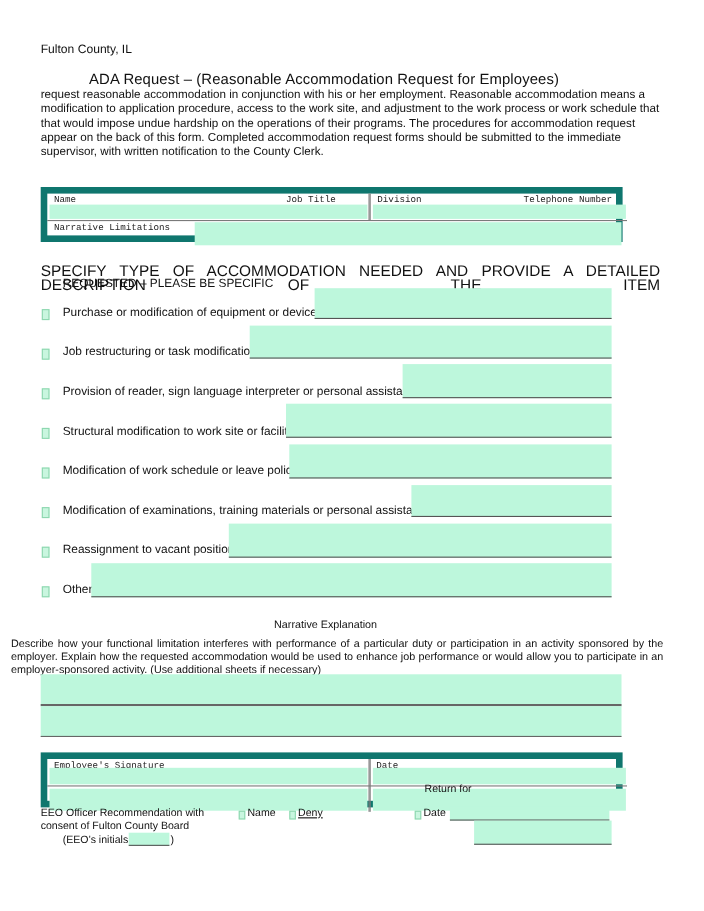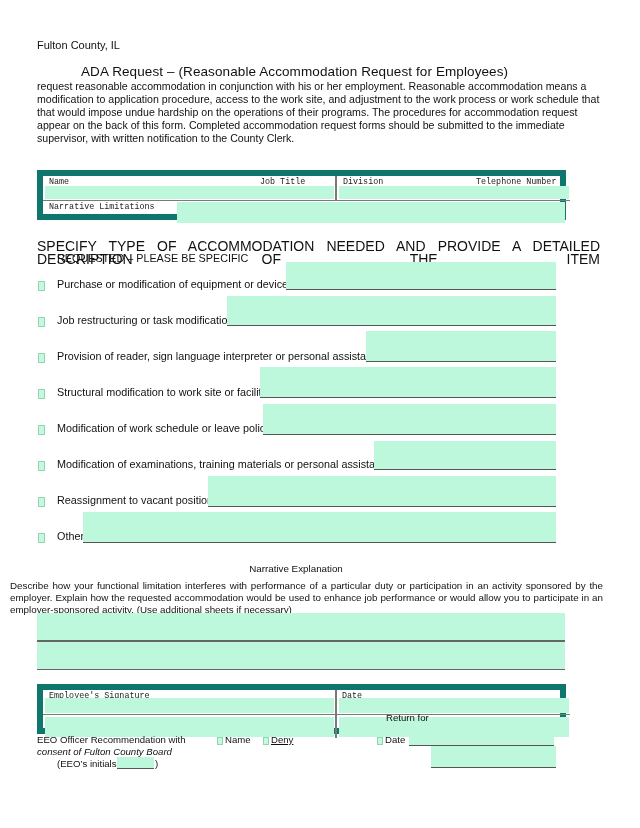--- a/index.html
+++ b/index.html
@@ -118,21 +118,21 @@
   <div class="abs lbl" style="left:6px; top:1px;">Employee's Signature</div>
   <div class="abs fill" style="left:2px; top:8px; width:289px; height:15px;"></div>
   <div class="abs lbl" style="left:299px; top:1px;">Date</div>
   <div class="abs fill" style="left:296px; top:8px; width:230px; height:15px;"></div>
 
   <div class="abs fill" style="left:2px; top:27px; width:289px; height:20px;"></div>
   <div class="abs fill" style="left:296px; top:27px; width:230px; height:20px;"></div>
 </div>
 
 <div class="abs small" style="left:37px; top:734px;">EEO Officer Recommendation with</div>
-<div class="abs small" style="left:37px; top:746px;font-style:italic;">consent of Fulton County Board</div>
+<div class="abs small" style="left:37px; top:746px;">consent of Fulton County Board</div>
 <div class="abs small" style="left:57px; top:758px;">(EEO’s initials</div>
 <div class="abs fill" style="left:117px; top:757px; width:37px; height:11px; border-bottom:1px solid #555;"></div>
 <div class="abs small" style="left:155px; top:758px;">)</div>
 
 <div class="cb" style="left:217px; top:737px; width:4px; height:6px;"></div>
 <div class="abs small" style="left:225px; top:734px;">Name</div>
 <div class="cb" style="left:263px; top:737px; width:4px; height:6px;"></div>
 <div class="abs small" style="left:271px; top:734px;text-decoration:underline;">Deny</div>
 
 <div class="cb" style="left:377px; top:737px; width:4px; height:6px;"></div>

